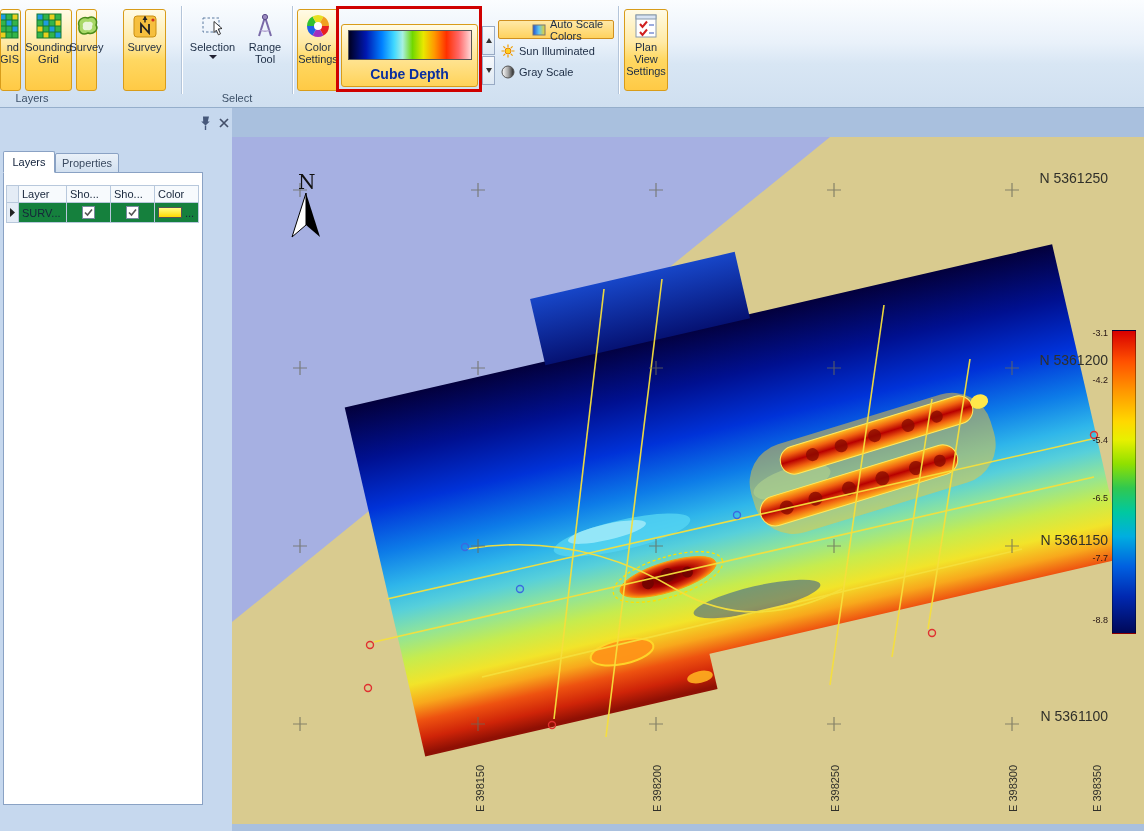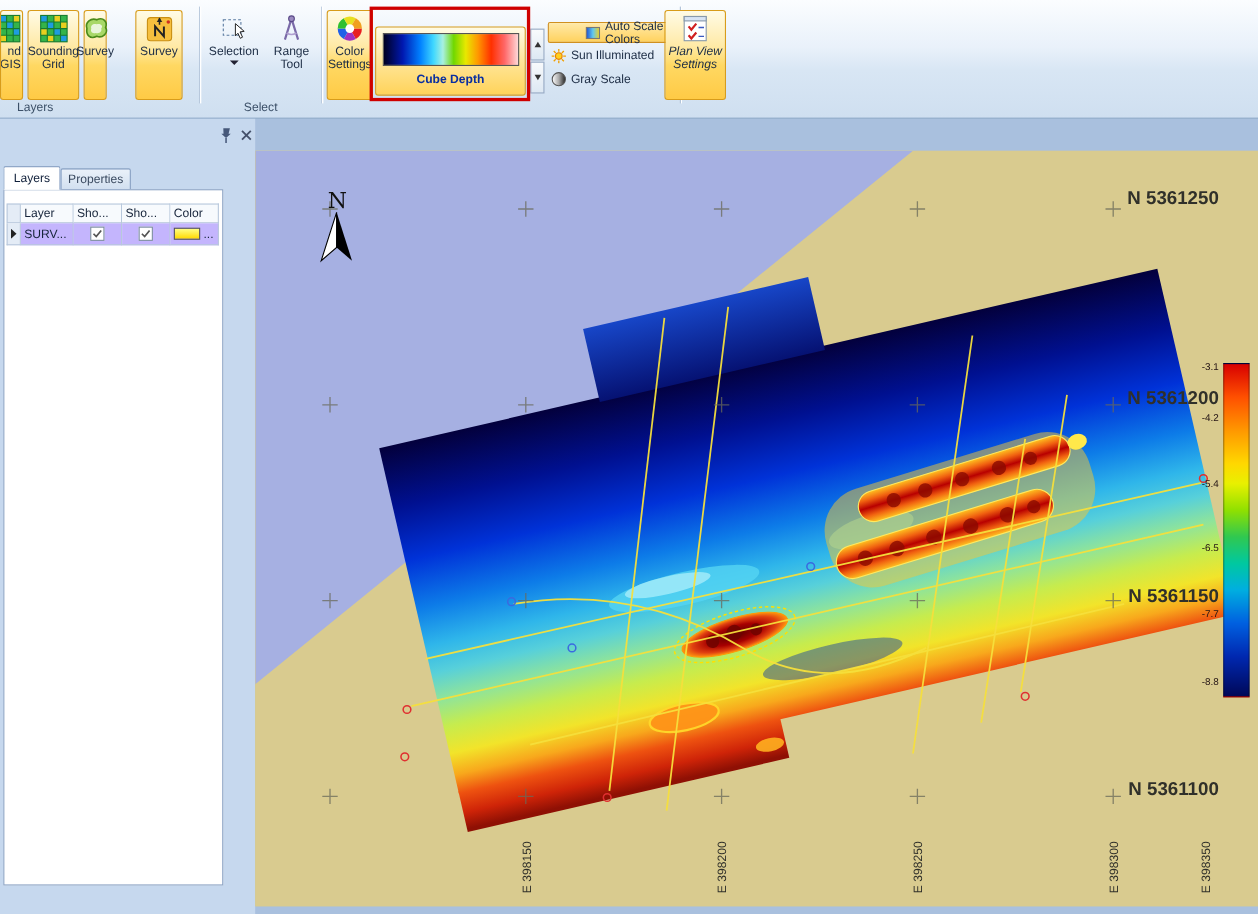--- a/index.html
+++ b/index.html
@@ -24,21 +24,21 @@
   .icon-wrap{width:26px;height:26px;display:block;}
   .caret-down{width:0;height:0;border-left:4px solid transparent;border-right:4px solid transparent;
     border-top:4px solid #223;margin-top:2px;}
 
   .colormap-ctl{position:absolute;left:341px;top:24px;width:137px;height:63px;border-radius:3px;
     background:linear-gradient(180deg,#fffbe6,#ffe8a0 45%,#ffd35a);border:1px solid #d89c1a;}
   .colormap-strip{position:absolute;left:6px;top:5px;width:124px;height:30px;border:1px solid #555;
     background:linear-gradient(90deg,#000020 0%,#0018b0 14%,#0080ff 27%,#40d8ff 37%,#a8f0e0 44%,
       #70d800 52%,#e8e800 61%,#ff9800 70%,#ff3000 80%,#ff6868 90%,#ffd8d8 100%);}
   .colormap-name{position:absolute;left:0;top:41px;width:100%;text-align:center;
-    font-size:11px;font-weight:bold;color:#0a2fa0;}
+    font-size:14px;font-weight:bold;color:#0a2fa0;}
   .ann-box{position:absolute;left:336px;top:6px;width:146px;height:86px;border:3px solid #cf0000;z-index:9;pointer-events:none;}
   .spinner{position:absolute;left:482px;width:13px;height:29px;
     background:linear-gradient(180deg,#f8fafc,#dde8f3);border:1px solid #98aac4;
     display:flex;align-items:center;justify-content:center;}
   .tri-up{width:0;height:0;border-left:3.5px solid transparent;border-right:3.5px solid transparent;border-bottom:5px solid #333;}
   .tri-dn{width:0;height:0;border-left:3.5px solid transparent;border-right:3.5px solid transparent;border-top:5px solid #333;}
 
   .toggle-row{position:absolute;left:498px;width:116px;height:19px;display:flex;align-items:center;
     gap:4px;font-size:11px;color:#1c2c44;padding:0 3px;border-radius:2px;}
   .toggle-row.sel{background:linear-gradient(180deg,#ffe9a8,#ffd25e);border:1px solid #d09020;}
@@ -59,32 +59,32 @@
   .ptab{position:absolute;top:43px;height:22px;font-size:11px;display:flex;align-items:center;
     justify-content:center;border:1px solid #8aa2c4;border-radius:2px 2px 0 0;}
   .ptab.active{background:#ffffff;border-bottom:1px solid #ffffff;color:#10203a;z-index:3;}
   .ptab.inactive{background:linear-gradient(180deg,#eaf1f9,#d2e0f0);color:#3a4a60;height:20px;top:45px;}
   .panel-box{position:absolute;left:3px;top:64px;width:200px;height:633px;background:#ffffff;
     border:1px solid #8aa2c4;z-index:2;}
   .gridtbl{position:absolute;left:2px;top:12px;font-size:11px;color:#16243a;}
   .g-row{display:flex;}
   .g-cell{border:1px solid #b8c8dc;border-left:none;height:18px;display:flex;align-items:center;padding:0 3px;background:#f7fafd;}
   .g-cell.first{border-left:1px solid #b8c8dc;}
-  .g-data .g-cell{background:#c4b5fd;height:20px;border-top:none;}
+  .g-data .g-cell{background:#15803d;height:20px;border-top:none;}
   .sel-cell{width:13px;justify-content:center;background:#e4ecf6 !important;padding:0;}
   .c-layer{width:48px;}
   .c-show{width:44px;justify-content:flex-start;}
   .g-data .c-show{justify-content:center;}
   .c-color{width:44px;}
   .cbox{width:13px;height:13px;border:1px solid #7a8aa0;background:#fff;display:flex;align-items:center;justify-content:center;}
   .swatch{width:24px;height:11px;border:1px solid #555;background:linear-gradient(180deg,#ffff85,#ffd900);margin-right:3px;}
 
   
   .map{position:absolute;left:232px;top:137px;width:912px;height:687px;overflow:hidden;background:#d9cb8f;}
-  .nlab{position:absolute;left:770px;width:106px;text-align:right;font-size:17px;color:#30302a;font-weight:bold;}
+  .nlab{position:absolute;left:770px;width:106px;text-align:right;font-size:14px;color:#30302a;}
   .elab{position:absolute;width:60px;height:12px;font-size:11px;color:#30302a;text-align:left;
     transform:rotate(-90deg);transform-origin:center;}
   .colorbar{position:absolute;left:880px;top:193px;width:24px;height:304px;border:1px solid rgba(0,0,0,.35);
     background:linear-gradient(180deg,#d80000 0%,#ff5000 10%,#ff9800 20%,#ffd800 30%,#e8f000 36%,
       #90e000 44%,#30c850 52%,#00c8a0 60%,#00aee0 68%,#0060e0 78%,#0028b0 88%,#000858 100%);}
   .cbtick{position:absolute;left:834px;width:42px;text-align:right;font-size:9px;color:#241414;}
 </style>
 </head>
 <body>
 
@@ -242,21 +242,21 @@
           </linearGradient>
             </defs>
           <circle cx="7" cy="7" r="6" fill="url(#gsg)" stroke="#555"></circle>
         </svg>
       </span>
       <span>Gray Scale</span>
     </div>
 
     <div class="grp-sep" style="left:618px;"></div>
 
-    <div class="btn-big yellow" style="left:604px;width:56px;font-style:italic;">
+    <div class="btn-big yellow" style="left:624px;width:44px;">
       <span class="icon-wrap">
         <svg width="26" height="26" viewBox="0 0 26 26">
           <rect x="3" y="2" width="20" height="22" fill="#ffffff" stroke="#8899aa"></rect>
           <rect x="3" y="2" width="20" height="4" fill="#d8e4f4" stroke="#8899aa"></rect>
           <path d="M7 11 l2.5 3 l4.5 -5.5" stroke="#d02020" stroke-width="2" fill="none"></path>
           <path d="M7 19 l2.5 3 l4.5 -5.5" stroke="#d02020" stroke-width="2" fill="none"></path>
           <path d="M16 12 h5 M16 20 h5" stroke="#3a5ac0" stroke-width="1.2"></path>
         </svg>
       </span>
       <span class="lbl">Plan View Settings</span>

